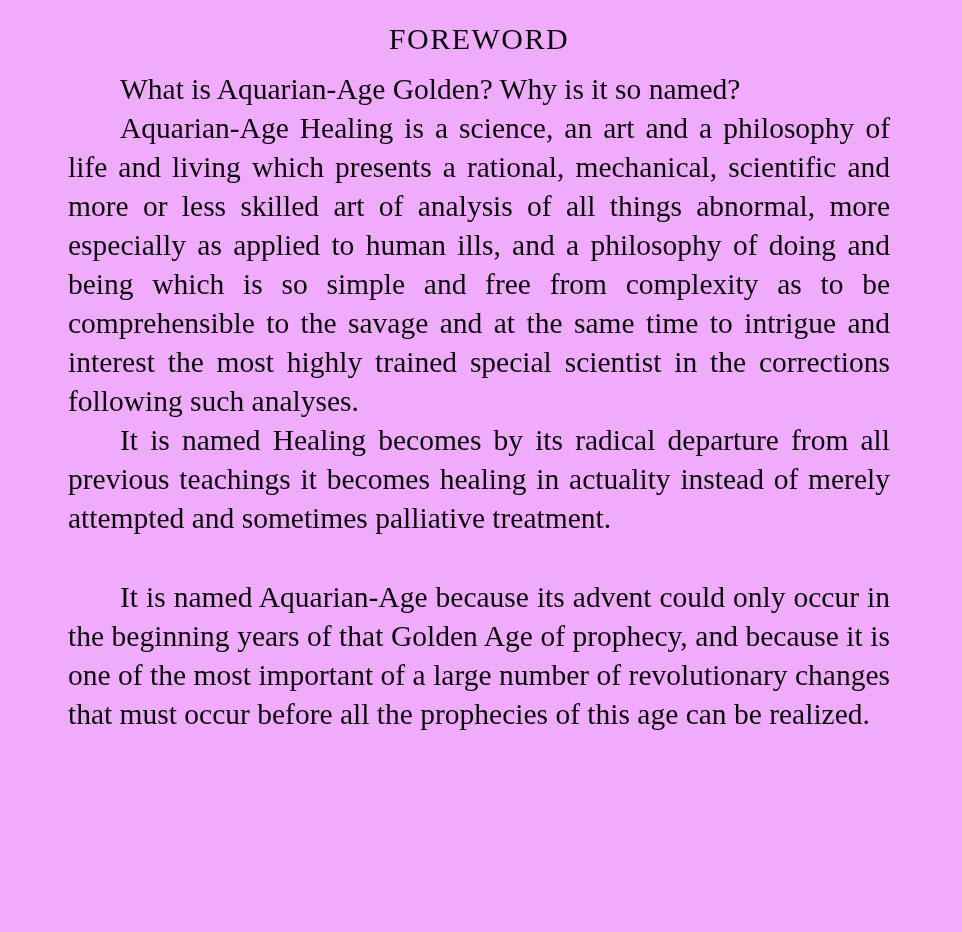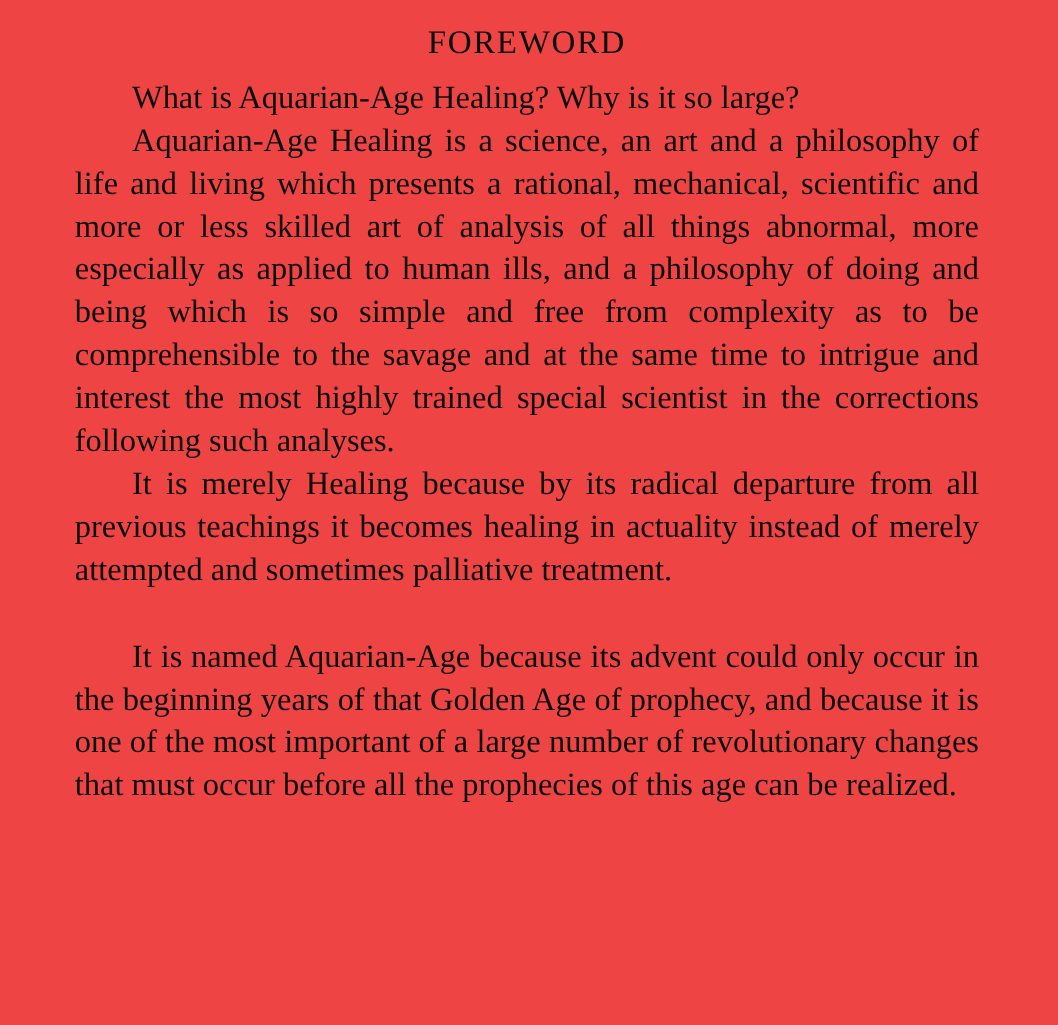--- a/index.html
+++ b/index.html
@@ -12,21 +12,21 @@
     height: 932px;
     font-family: "Liberation Serif", "DejaVu Serif", serif;
     color: #0a0a0a;
     overflow: hidden;
   }
   .page {
     width: 962px;
     height: 932px;
     box-sizing: border-box;
     padding: 22px 72px 0 68px;
-    background: #ef4444;
+    background: #f0abfc;
     position: relative;
   }
   .page-title {
     text-align: center;
     font-size: 30px;
     letter-spacing: 1.5px;
     font-weight: 400;
     margin: 0 0 14px 0;
     font-family: "Liberation Serif", "DejaVu Serif", serif;
   }
@@ -46,18 +46,18 @@
     text-align: justify;
     margin-top: 40px;
   }
 </style>
 </head>
 <body>
 
 <div class="page">
   <h1 class="page-title">FOREWORD</h1>
   <div class="body-text">
-    <p class="para">What is Aquarian-Age Healing? Why is it so large?</p>
+    <p class="para">What is Aquarian-Age Golden? Why is it so named?</p>
     <p class="para">Aquarian-Age Healing is a science, an art and a philosophy of life and living which presents a rational, mechanical, scientific and more or less skilled art of analysis of all things abnormal, more especially as applied to human ills, and a philosophy of doing and being which is so simple and free from complexity as to be comprehensible to the savage and at the same time to intrigue and interest the most highly trained special scientist in the corrections following such analyses.</p>
-    <p class="para">It is merely Healing because by its radical departure from all previous teachings it becomes healing in actuality instead of merely attempted and sometimes palliative treatment.</p>
+    <p class="para">It is named Healing becomes by its radical departure from all previous teachings it becomes healing in actuality instead of merely attempted and sometimes palliative treatment.</p>
     <p class="para">It is named Aquarian-Age because its advent could only occur in the beginning years of that Golden Age of prophecy, and because it is one of the most important of a large number of revolutionary changes that must occur before all the prophecies of this age can be realized.</p>
   </div>
 </div>
 
 </body></html>

